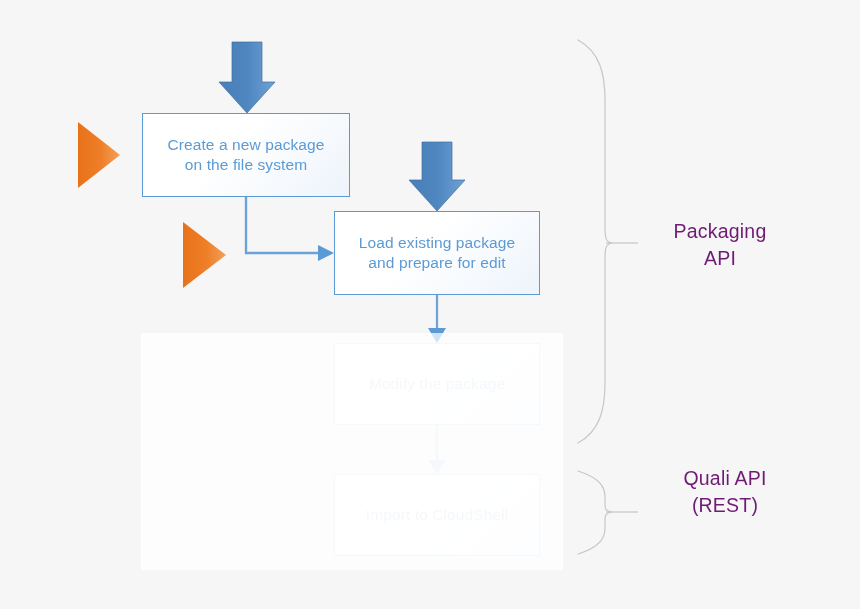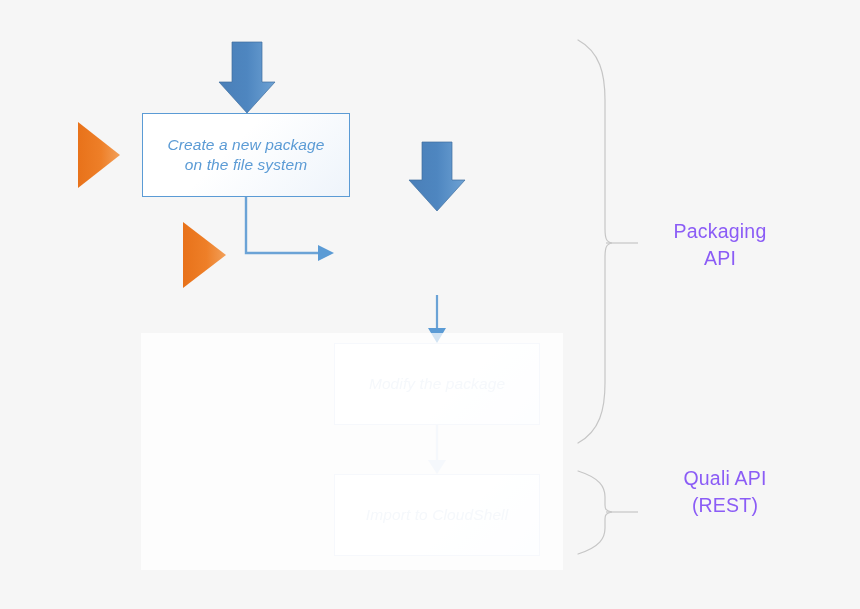--- a/index.html
+++ b/index.html
@@ -35,21 +35,20 @@
     align-items: center;
     justify-content: center;
     text-align: center;
     line-height: 1.32;
     letter-spacing: .1px;
   }
   .pbox .lbl {
     display: block;
     padding: 0 10px;
     white-space: pre-line;
-    font-style: italic;
   }
   
   .pbox.active {
     border: 1px solid #5b9bd5;
     background: linear-gradient(135deg, #ffffff 0%, #ffffff 42%, #eef4fb 100%);
     color: #5b9bd5;
     font-size: 15.5px;
     box-shadow: 0 0 0 0 rgba(0,0,0,0);
   }
   #box-create { left: 142px; top: 113px; width: 208px; height: 84px; }
@@ -71,21 +70,21 @@
     left: 141px;
     top: 333px;
     width: 422px;
     height: 237px;
     background: rgba(255,255,255,0.72);
     pointer-events: none;
   }
   
   .grp-label {
     position: absolute;
-    color: #8b5cf6;
+    color: #701a75;
     font-size: 19.5px;
     text-align: center;
     line-height: 1.38;
     white-space: pre-line;
     letter-spacing: .2px;
   }
   #label-packaging { left: 640px; top: 218px; width: 160px; }
   #label-quali     { left: 640px; top: 465px; width: 170px; }
 </style>
 </head>
@@ -159,20 +158,24 @@
                C 605,538 600,547 578,554" fill="none" stroke="#c6c6c6" stroke-width="1.2" stroke-linecap="round"></path>
       <path d="M 606,512 L 638,512" fill="none" stroke="#c6c6c6" stroke-width="1.2"></path>
     </g>
   </svg>
 
   <div class="pbox active" id="box-create">
     <span class="lbl">Create a new package
 on the file system</span>
   </div>
 
+  <div class="pbox active" id="box-load">
+    <span class="lbl">Load existing package
+and prepare for edit</span>
+  </div>
 
   <div class="pbox faded" id="box-modify">
     <span class="lbl">Modify the package</span>
   </div>
 
   <div class="pbox faded" id="box-import">
     <span class="lbl">Import to CloudShell</span>
   </div>
 
   <div id="veil"></div>

